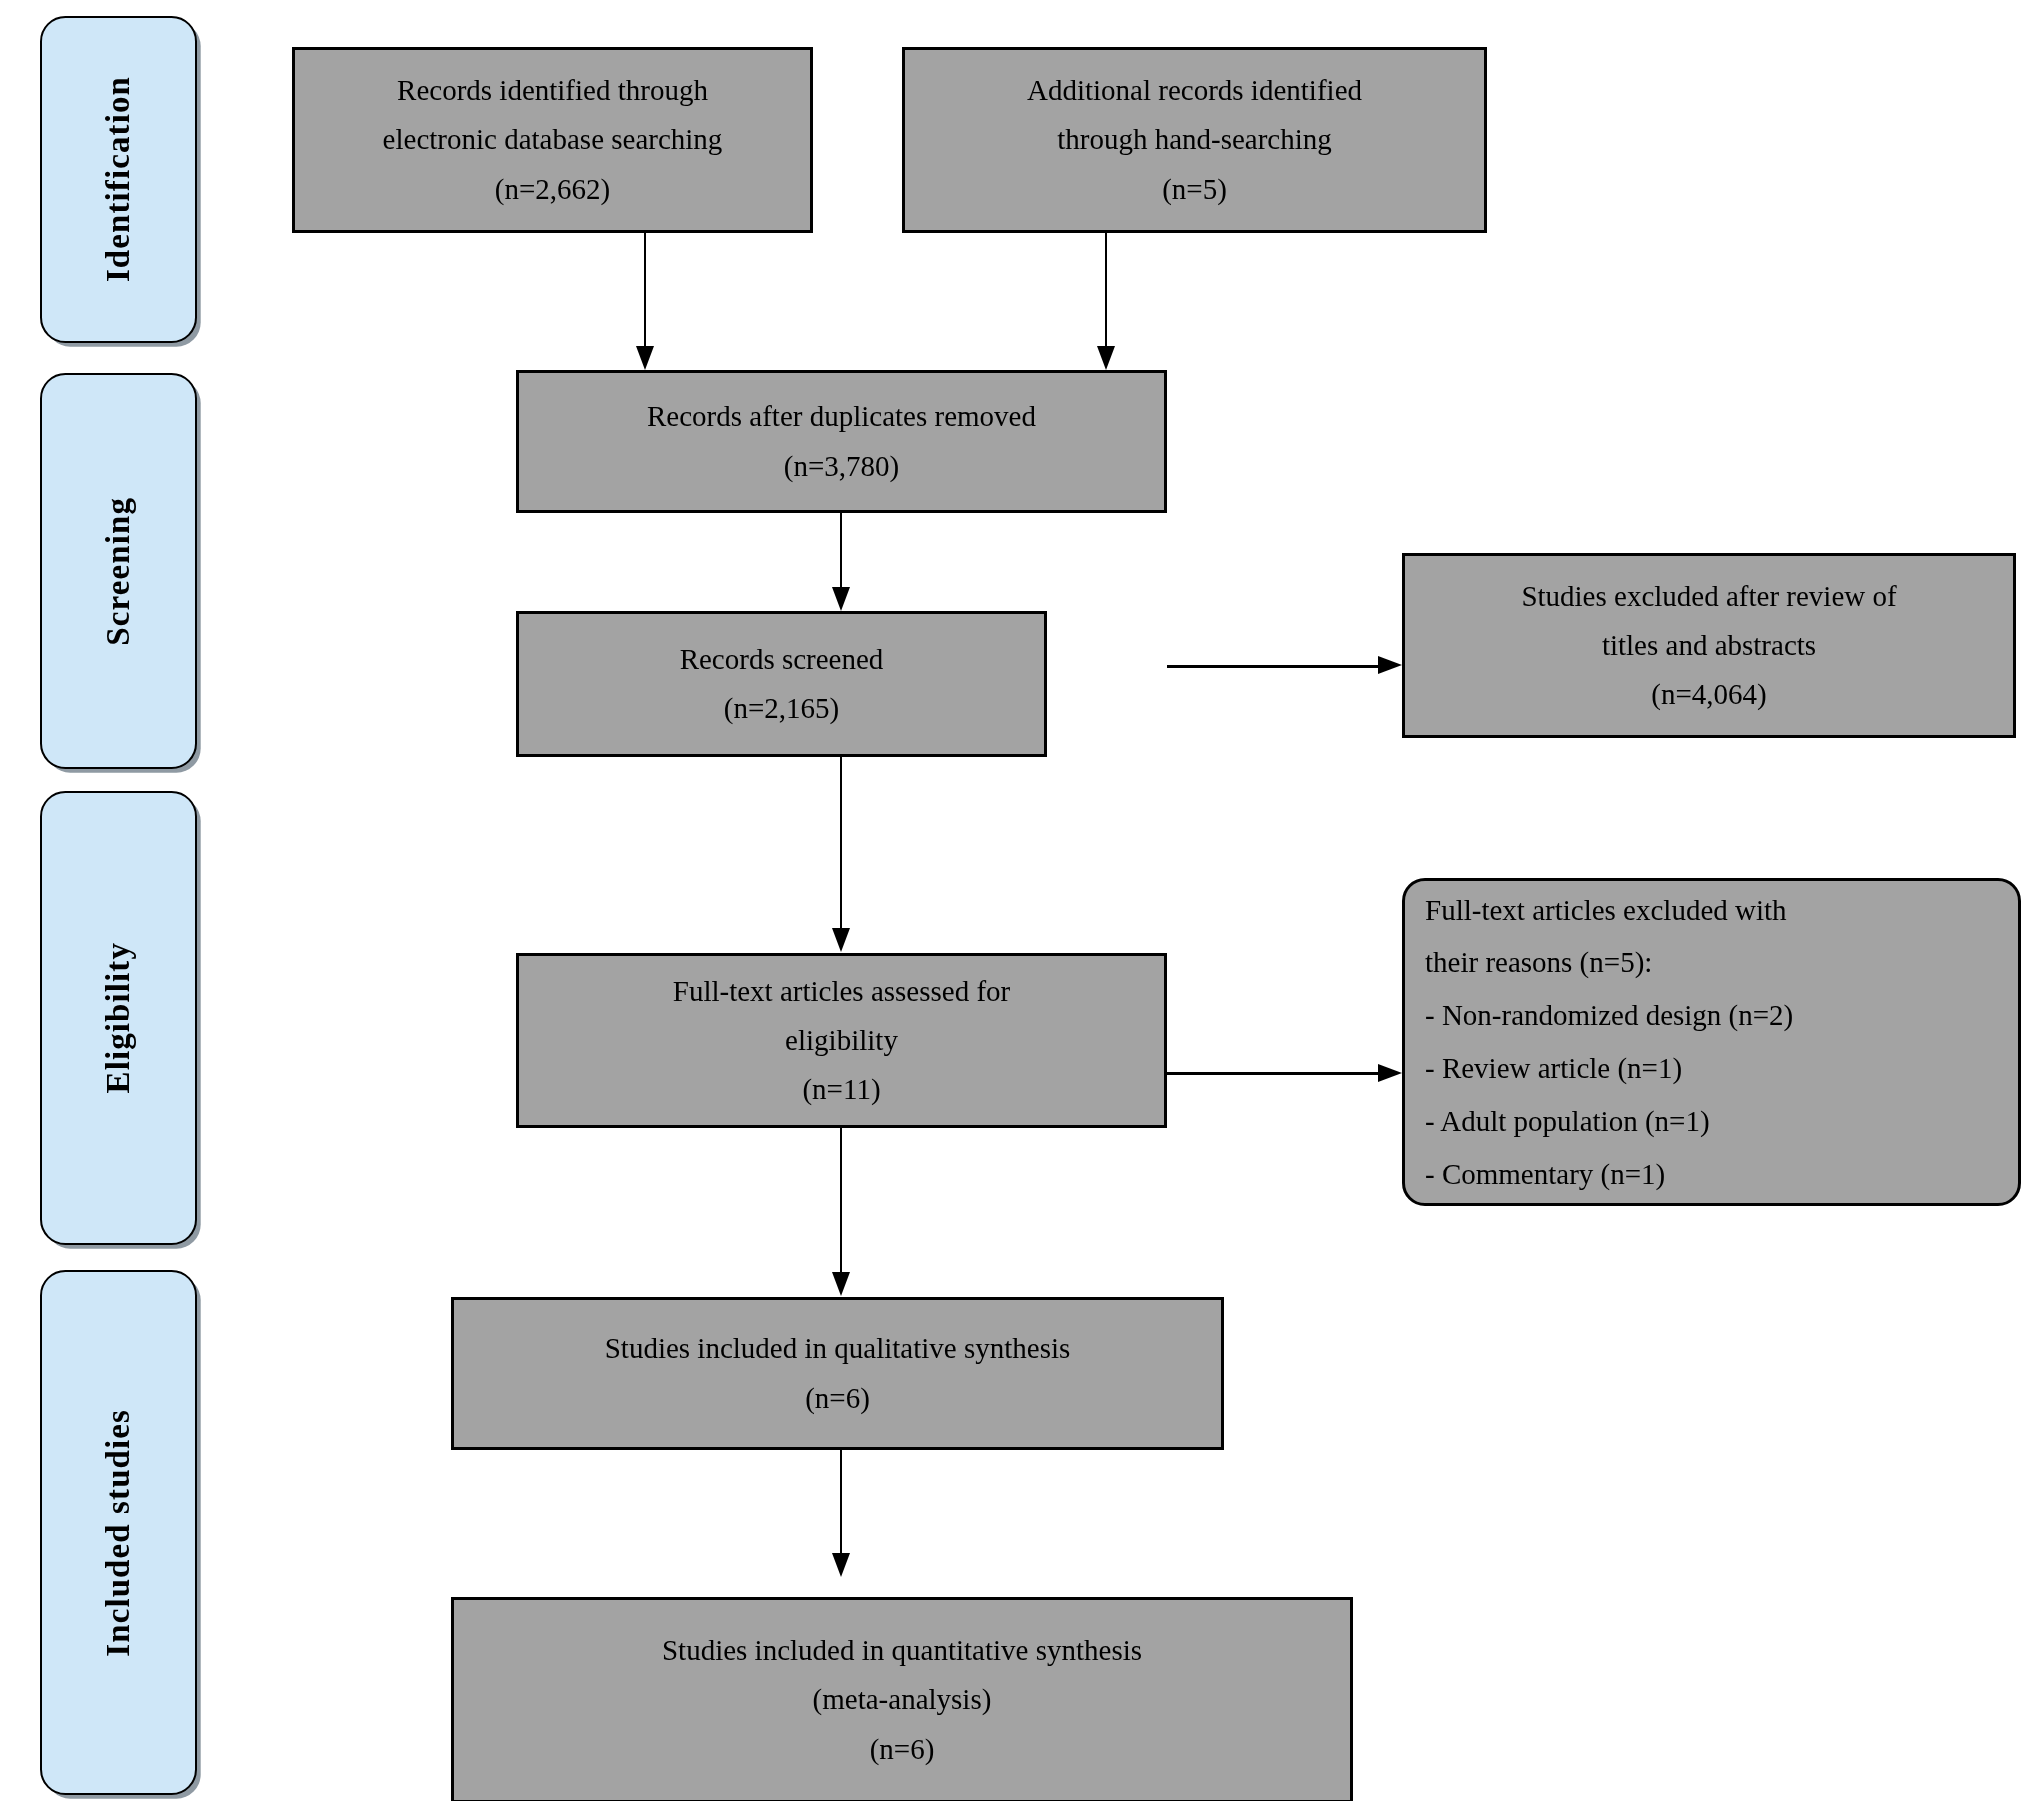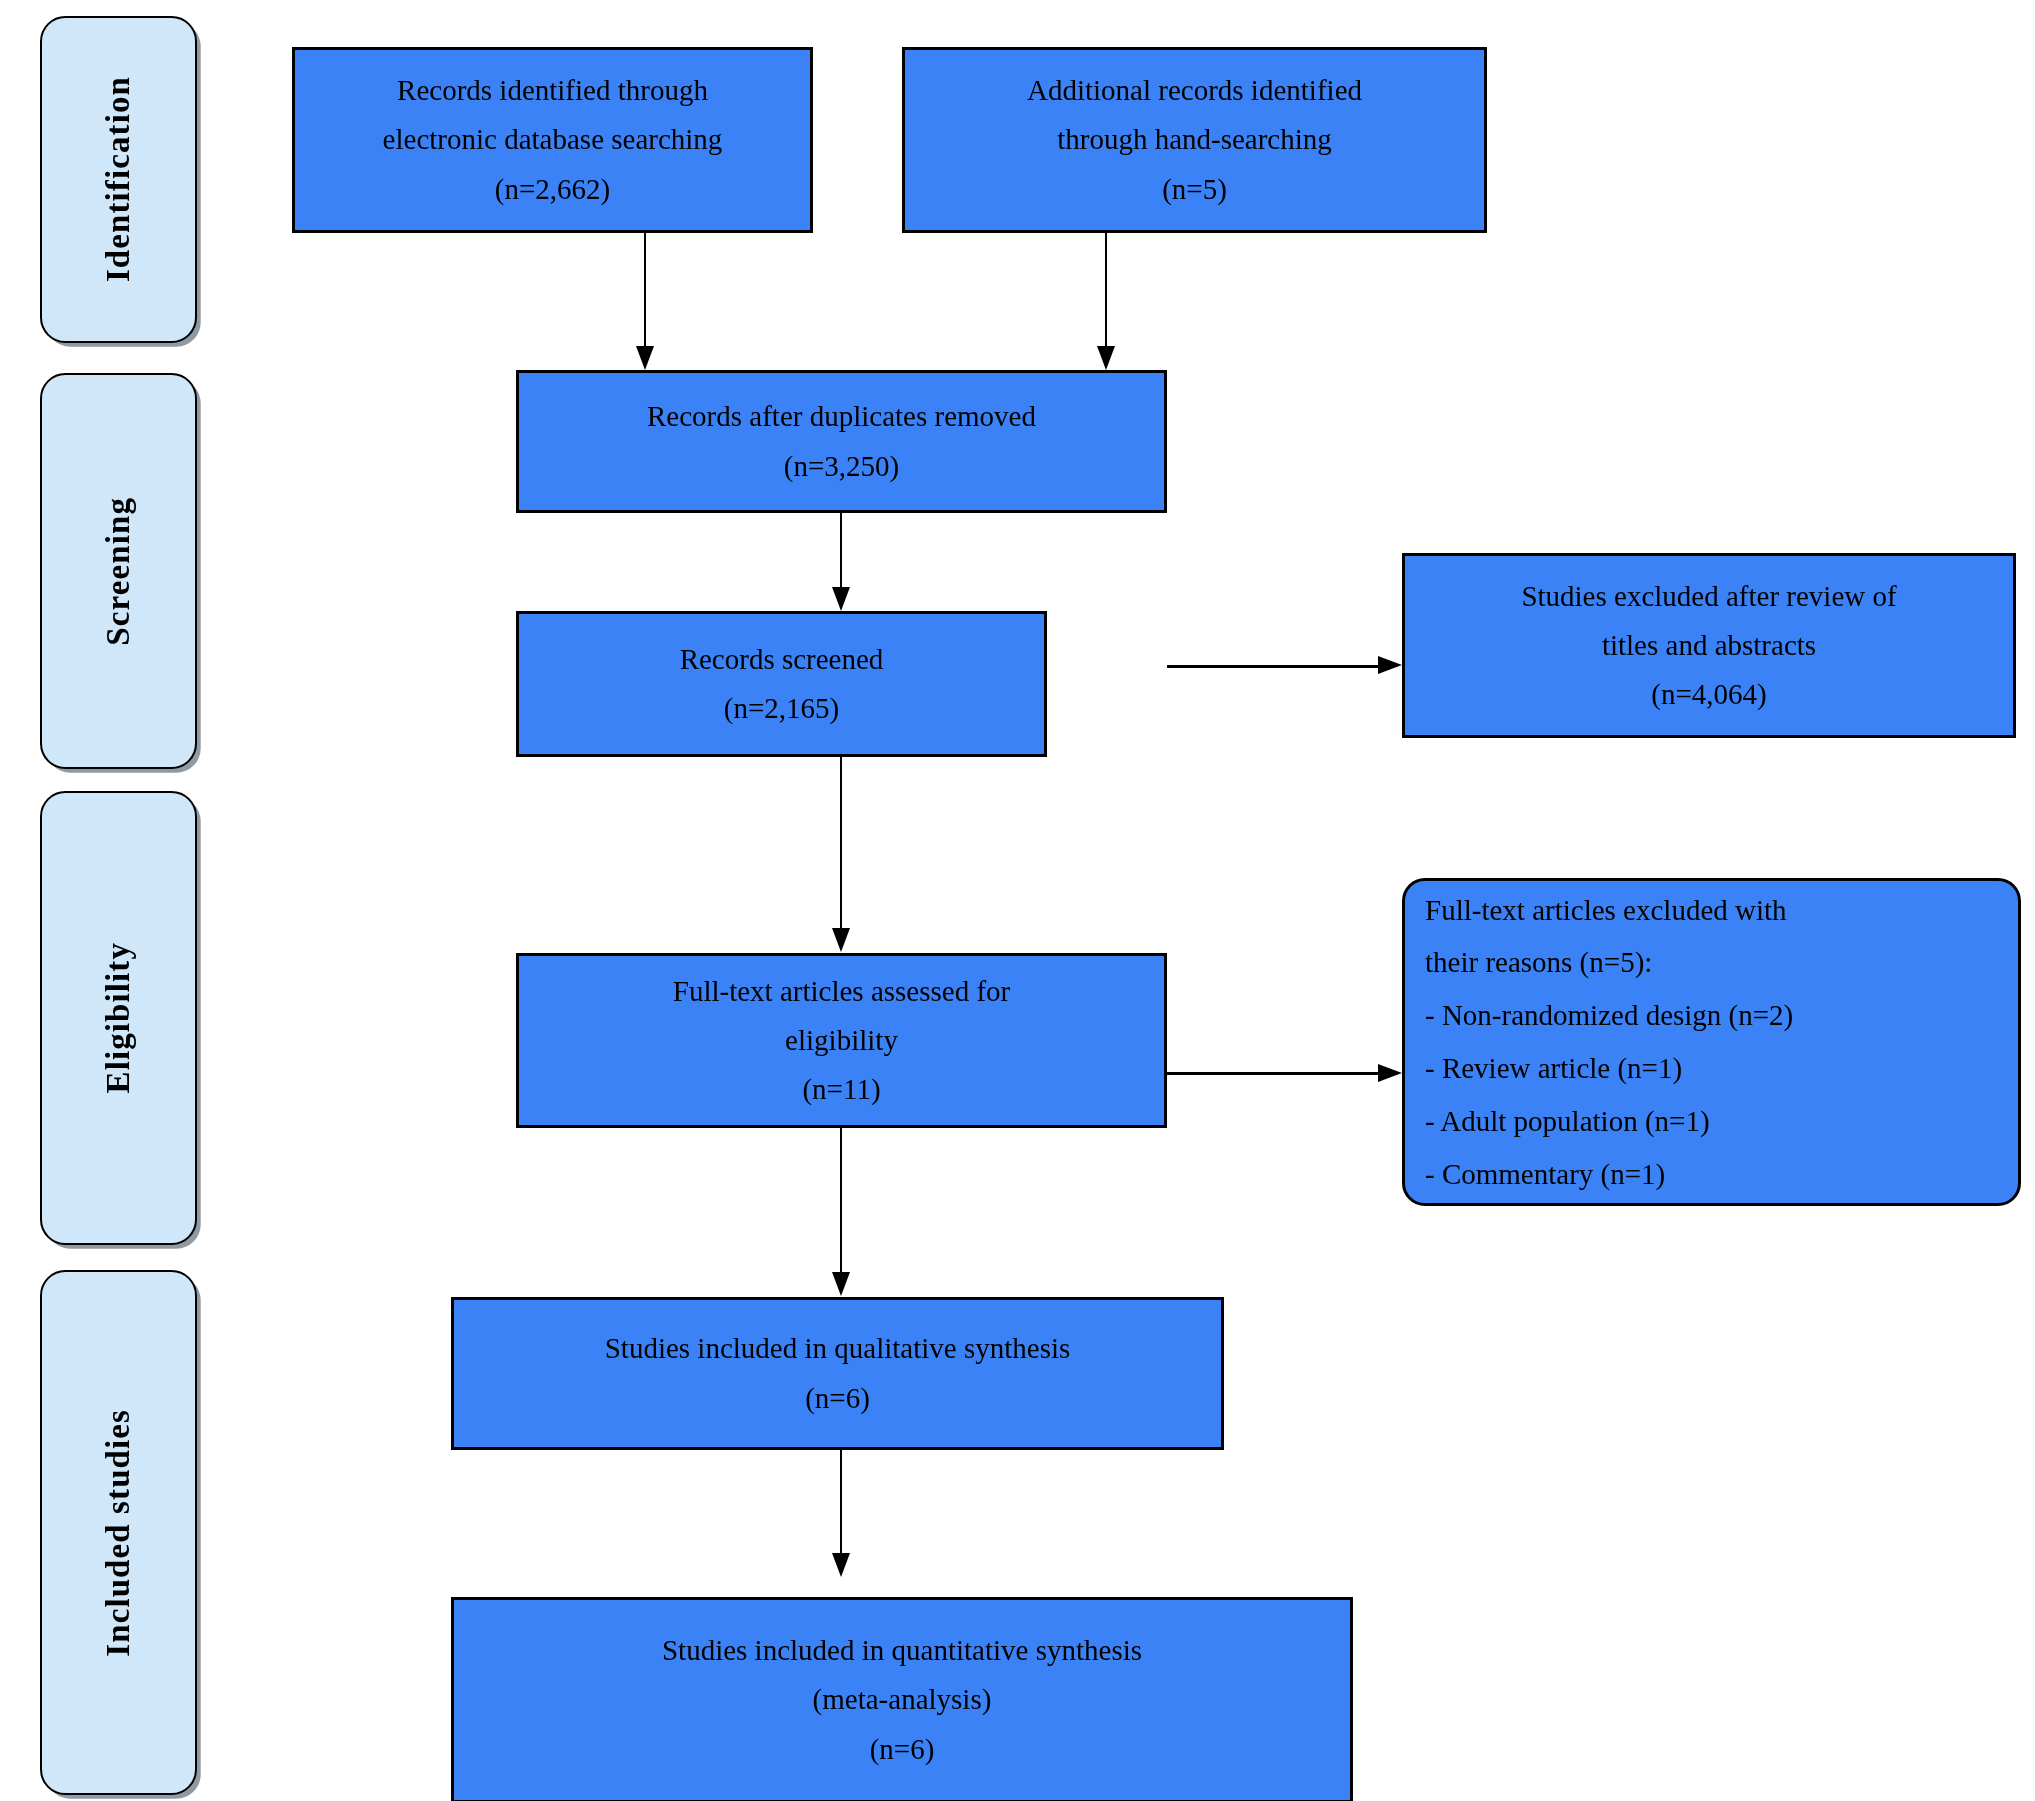--- a/index.html
+++ b/index.html
@@ -33,21 +33,21 @@
     transform: rotate(180deg);
     font-size: 33px;
     font-weight: bold;
     color: #000000;
     letter-spacing: 1.1px;
     white-space: nowrap;
   }
   
   .fbox {
     position: absolute;
-    background: #3b82f6;
+    background: #a3a3a3;
     border: 3.2px solid #000000;
     display: flex;
     align-items: center;
     justify-content: center;
     box-sizing: border-box;
   }
   .fbox-text {
     font-size: 29px;
     line-height: 1.7;
     color: #000000;
@@ -112,21 +112,21 @@
   </div>
 
   <div class="fbox" style="left:902px; top:47px; width:585px; height:186px;">
     <div class="fbox-text">Additional records identified
 through hand-searching
 (n=5)</div>
   </div>
 
   <div class="fbox" style="left:516px; top:370px; width:651px; height:143px;">
     <div class="fbox-text">Records after duplicates removed
-(n=3,250)</div>
+(n=3,780)</div>
   </div>
 
   <div class="fbox" style="left:516px; top:611px; width:531px; height:146px;">
     <div class="fbox-text">Records screened
 (n=2,165)</div>
   </div>
 
   <div class="fbox" style="left:1402px; top:553px; width:614px; height:185px;">
     <div class="fbox-text">Studies excluded after review of
 titles and abstracts

